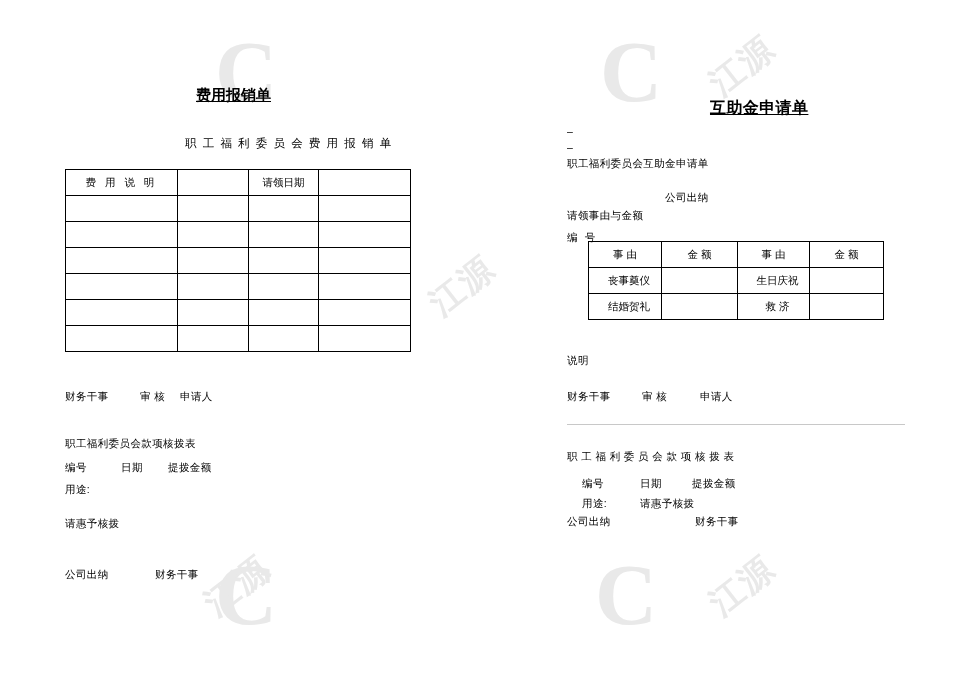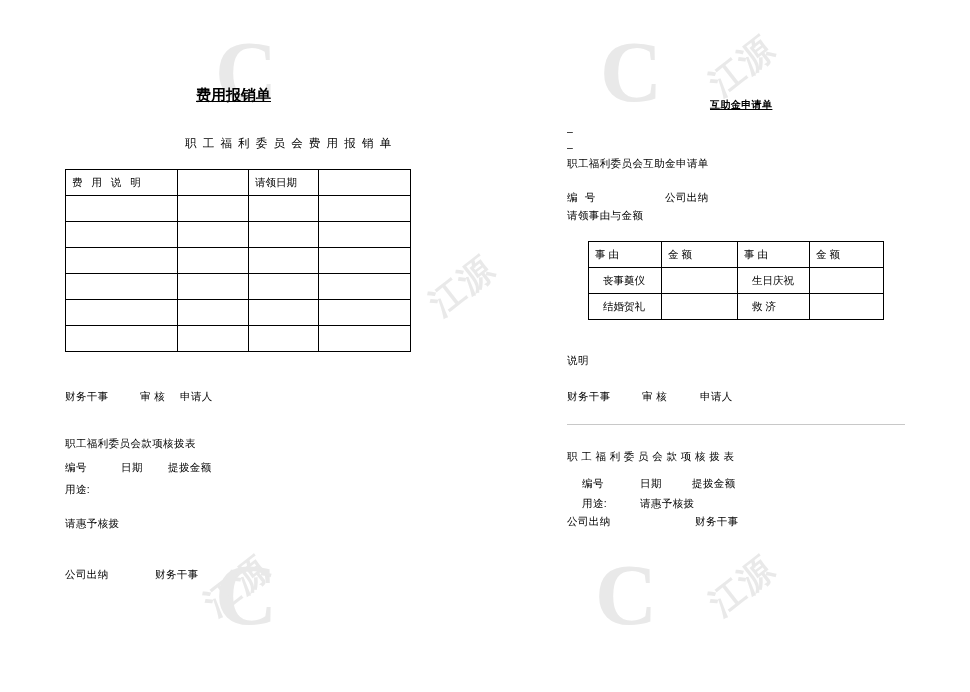--- a/index.html
+++ b/index.html
@@ -62,26 +62,27 @@
     font-size: 11.5px;
     letter-spacing: 1.5px;
     margin-left: 20px;
   }
   .ln {
     position: absolute;
     font-size: 10.5px;
     letter-spacing: 0.4px;
     white-space: nowrap;
   }
-  .ln-sp { letter-spacing: 2.2px; }
+  .ln-sp { letter-spacing: 2.2px; margin-top: 40px; }
 
   table.grid {
     position: absolute;
     border-collapse: collapse;
     table-layout: fixed;
+    text-align: center;
   }
   table.grid td {
     border: 1px solid #000;
     font-size: 10.5px;
     padding: 2px 6px;
     vertical-align: middle;
     height: 26px;
     box-sizing: border-box;
   }
   .cellsp { letter-spacing: 3px; }
@@ -190,21 +191,21 @@
     <div class="ln" style="left:121px; top:461px;">日期</div>
     <div class="ln" style="left:168px; top:461px;">提拨金额</div>
     <div class="ln" style="left:65px; top:483px;">用途:</div>
     <div class="ln" style="left:65px; top:517px;">请惠予核拨</div>
     <div class="ln" style="left:65px; top:568px;">公司出纳</div>
     <div class="ln" style="left:155px; top:568px;">财务干事</div>
   </div>
 
   <div class="doc-right">
 
-    <div class="ln" style="left:225px; top:98px; font-weight:bold; text-decoration:underline; font-size:10px;">互助金申请单</div>
+    <div class="ln" style="left:225px; top:98px; font-weight:bold; text-decoration:underline; font-size:16px;">互助金申请单</div>
 
     <div class="ln" style="left:82px; top:125px;">–</div>
     <div class="ln" style="left:82px; top:141px;">–</div>
 
     <div class="ln" style="left:82px; top:157px;">职工福利委员会互助金申请单</div>
 
     <div class="ln ln-sp" style="left:82px; top:191px;">编 号</div>
     <div class="ln" style="left:180px; top:191px;">公司出纳</div>
     <div class="ln" style="left:82px; top:209px;">请领事由与金额</div>
 

